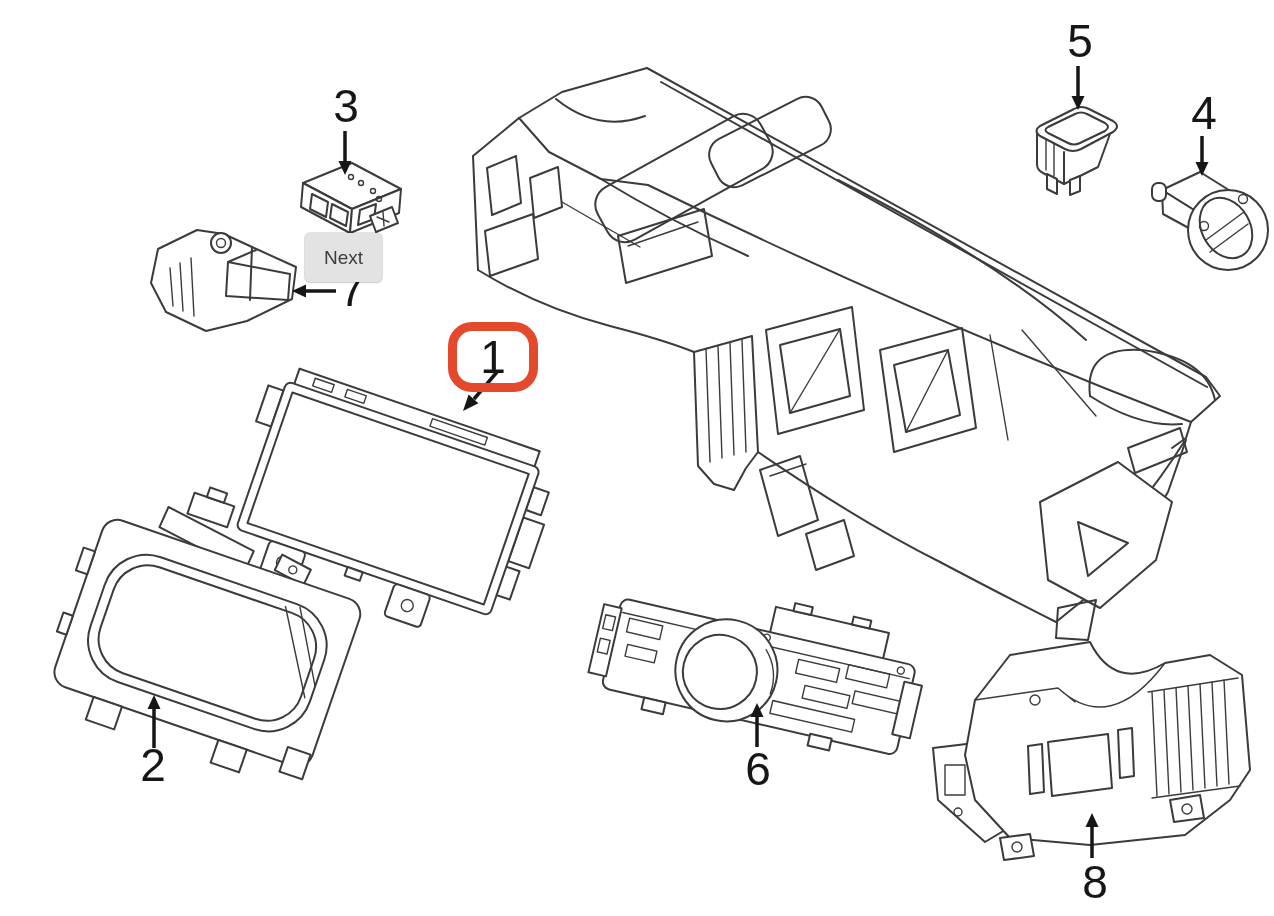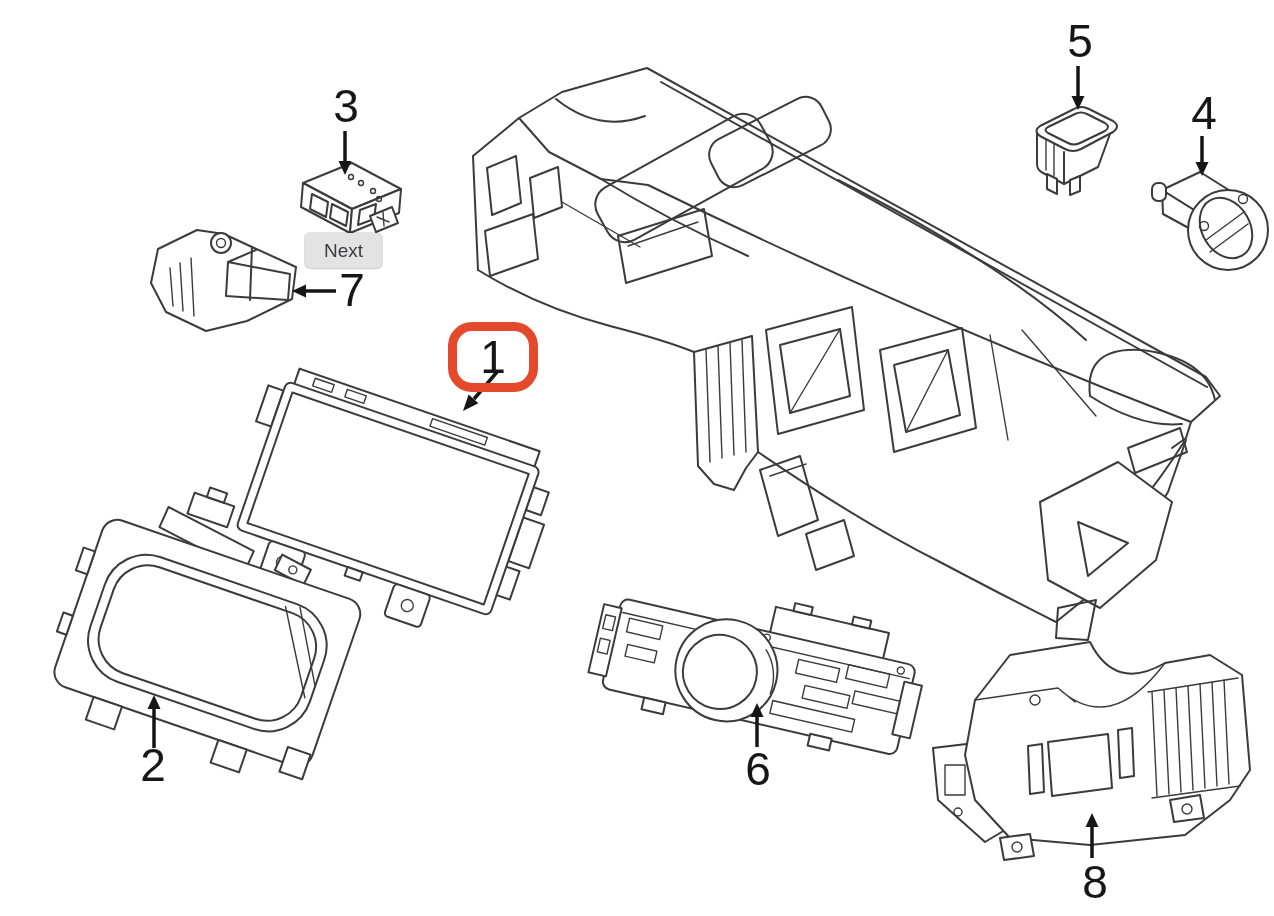--- a/index.html
+++ b/index.html
@@ -21,21 +21,21 @@
     user-select:none;cursor:pointer;
   }
   
   .highlight-box{
     position:absolute;left:448px;top:322px;width:90px;height:70px;
     border:9px solid #e4492c;border-radius:24px;box-sizing:border-box;
     background:transparent;pointer-events:none;
   }
   
   .tooltip{
-    position:absolute;left:305px;top:233px;width:77px;height:35px;
+    position:absolute;left:305px;top:233px;width:77px;height:49px;
     background:#e3e3e4;border-radius:5px;
     display:flex;align-items:center;justify-content:center;
     font-size:19px;color:#3d3d3f;
     box-shadow:0 0 0 1px rgba(0,0,0,0.10),0 1px 2px rgba(0,0,0,0.12);
     cursor:pointer;
   }
 </style>
 </head>
 <body>
 

